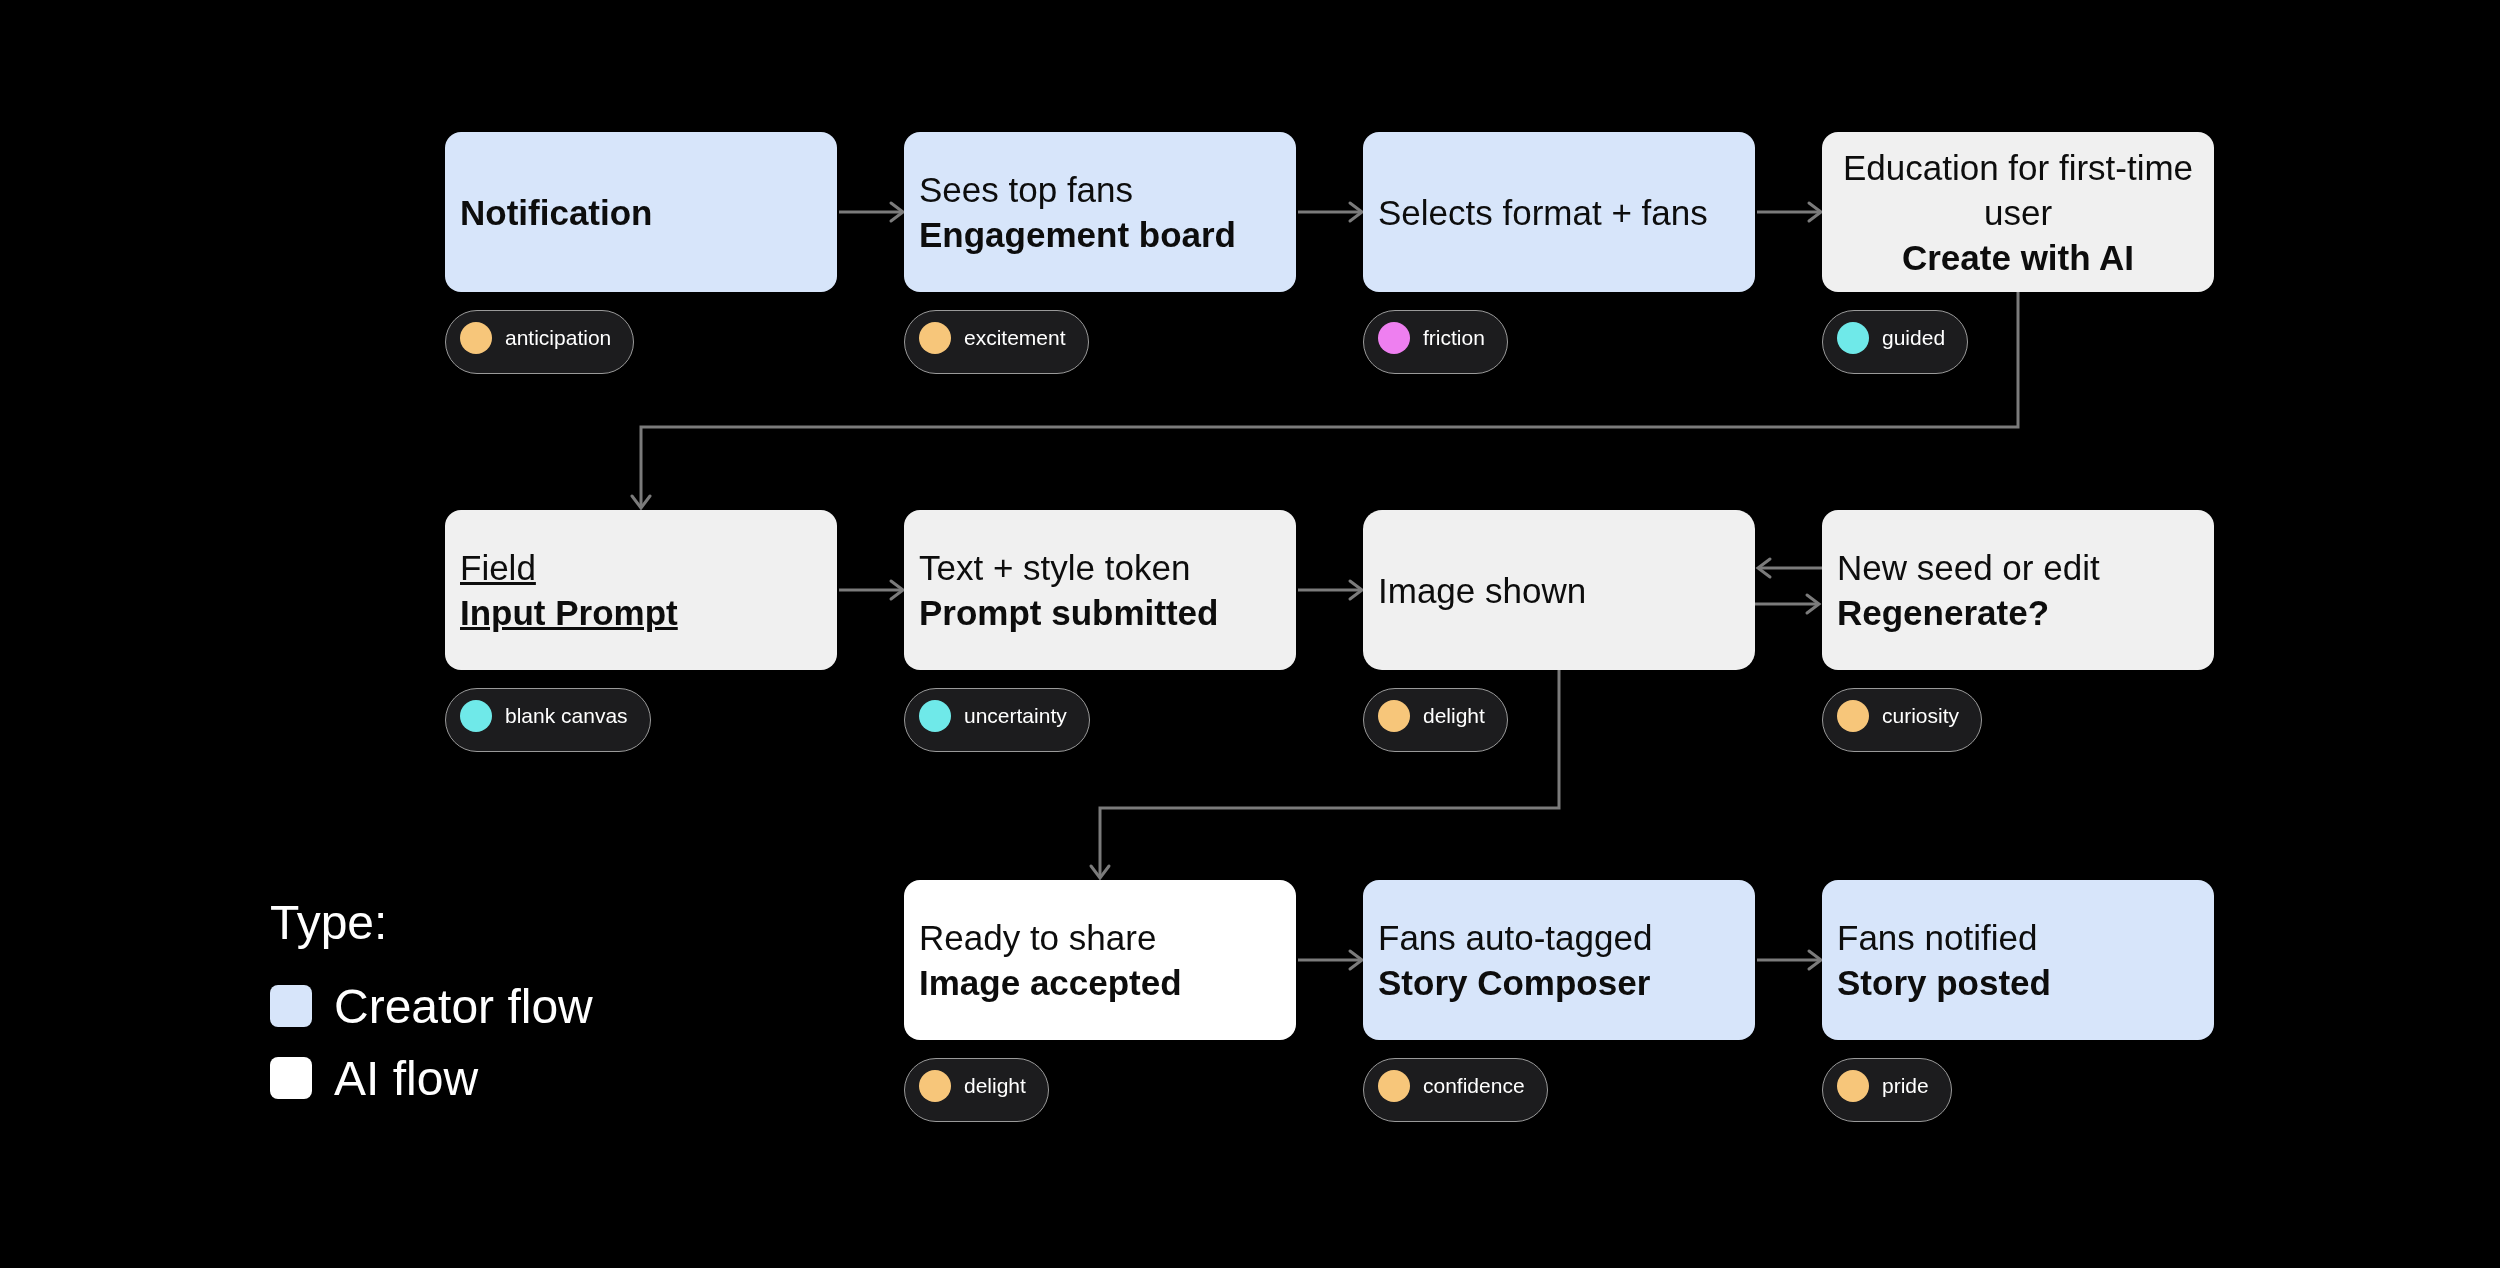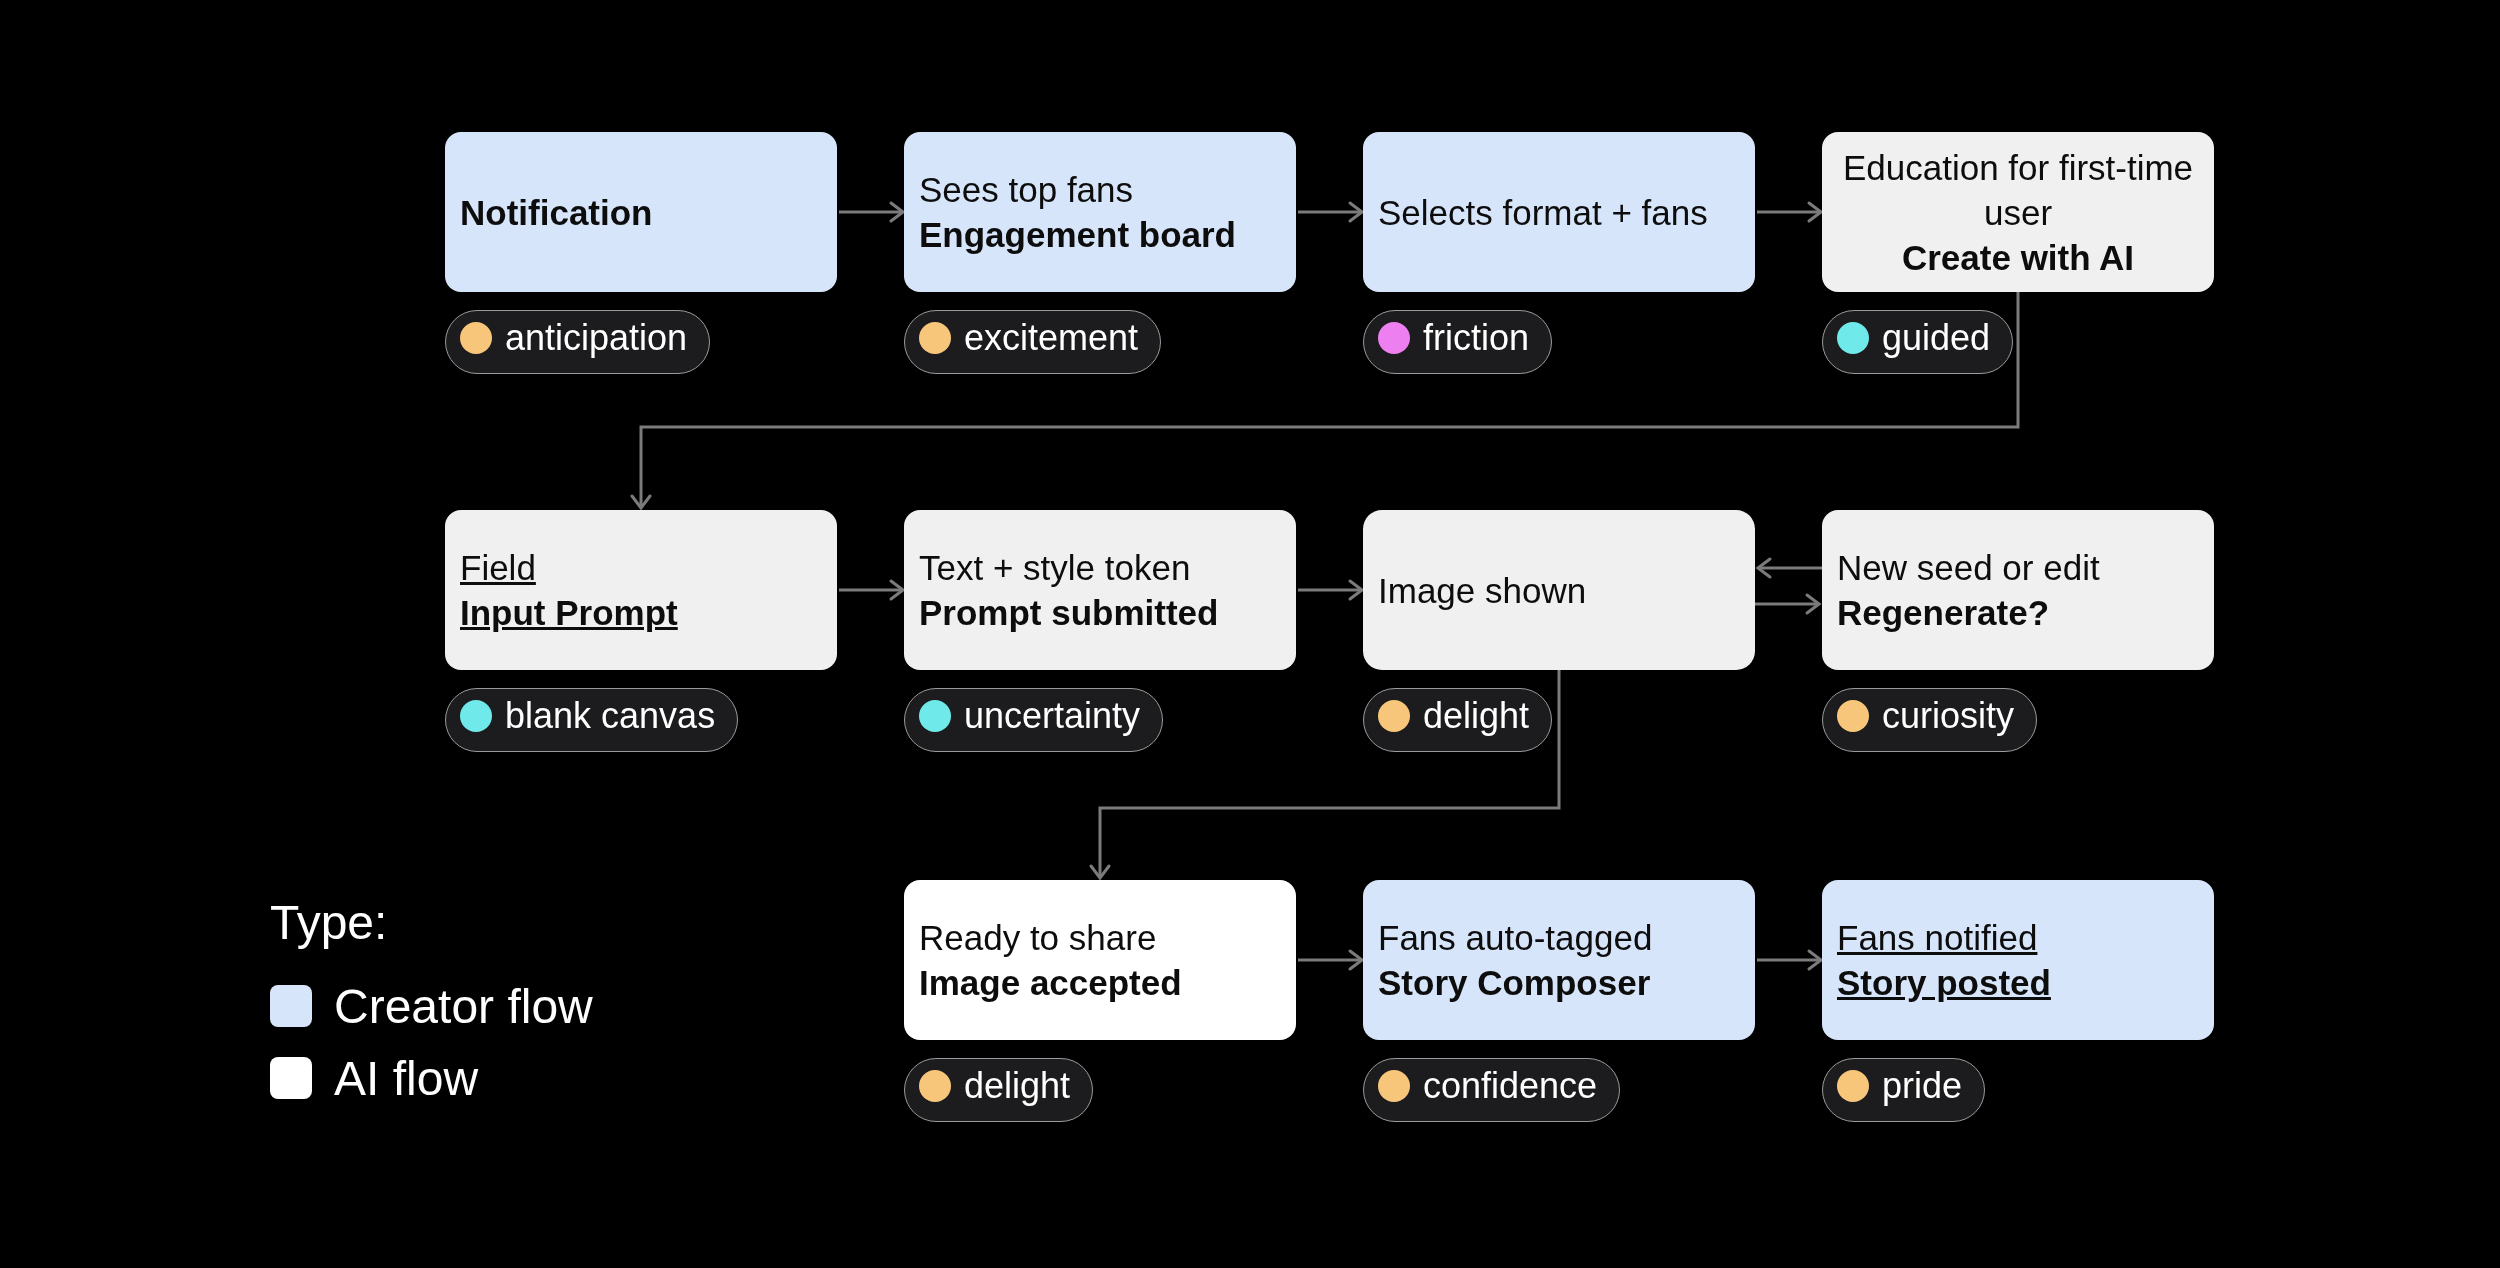--- a/index.html
+++ b/index.html
@@ -14,21 +14,21 @@
         color:var(--box-text,#0d0d0d);font-size:35px;line-height:45px;}
   .node.creator{background:var(--creator,#d7e5fa);}
   .node.ai{background:var(--ai,#ffffff);}
   .node.neutral{background:var(--neutral,#f0f0f0);}
   .node-title{font-weight:400;}
   .node-subtitle{font-weight:700;}
 
   .pill{position:absolute;height:64px;box-sizing:border-box;display:inline-flex;align-items:center;
         gap:13px;padding:0 22px 8px 14px;background:var(--pill-bg,#1c1c1e);
         border:1.5px solid var(--pill-border,#9a9a9a);border-radius:33px;
-        color:var(--pill-text,#fff);font-size:36px;font-weight:500;white-space:nowrap;}
+        color:var(--pill-text,#fff);font-size:21px;font-weight:500;white-space:nowrap;}
   .dot{width:32px;height:32px;border-radius:50%;flex:0 0 auto;}
 
   .legend{position:absolute;left:270px;top:900px;color:var(--legend-text,#fff);font-size:48px;}
   .legend-title{line-height:46px;margin-bottom:38px;}
   .legend-item{display:flex;align-items:center;gap:22px;height:44px;margin-bottom:28px;}
   .swatch{width:42px;height:42px;border-radius:8px;flex:0 0 auto;}
 </style>
 </head>
 <body>
 
@@ -126,21 +126,21 @@
         <span class="pill-label">delight</span>
       </div>
       <div class="node creator" style="left: 1363px; top: 880px;">
         <div class="node-title">Fans auto-tagged</div>
         <div class="node-subtitle">Story Composer</div>
       </div>
       <div class="pill" style="left: 1363px; top: 1058px;">
         <span class="dot" style="background: rgb(247, 198, 122);"></span>
         <span class="pill-label">confidence</span>
       </div>
-      <div class="node creator" style="left: 1822px; top: 880px; text-decoration: underline;">
+      <div class="node creator" style="left: 1822px; top: 880px;">
         <div class="node-title">Fans notified</div>
         <div class="node-subtitle">Story posted</div>
       </div>
       <div class="pill" style="left: 1822px; top: 1058px;">
         <span class="dot" style="background: rgb(247, 198, 122);"></span>
         <span class="pill-label">pride</span>
       </div>
     </div>
 
   <div class="legend">

